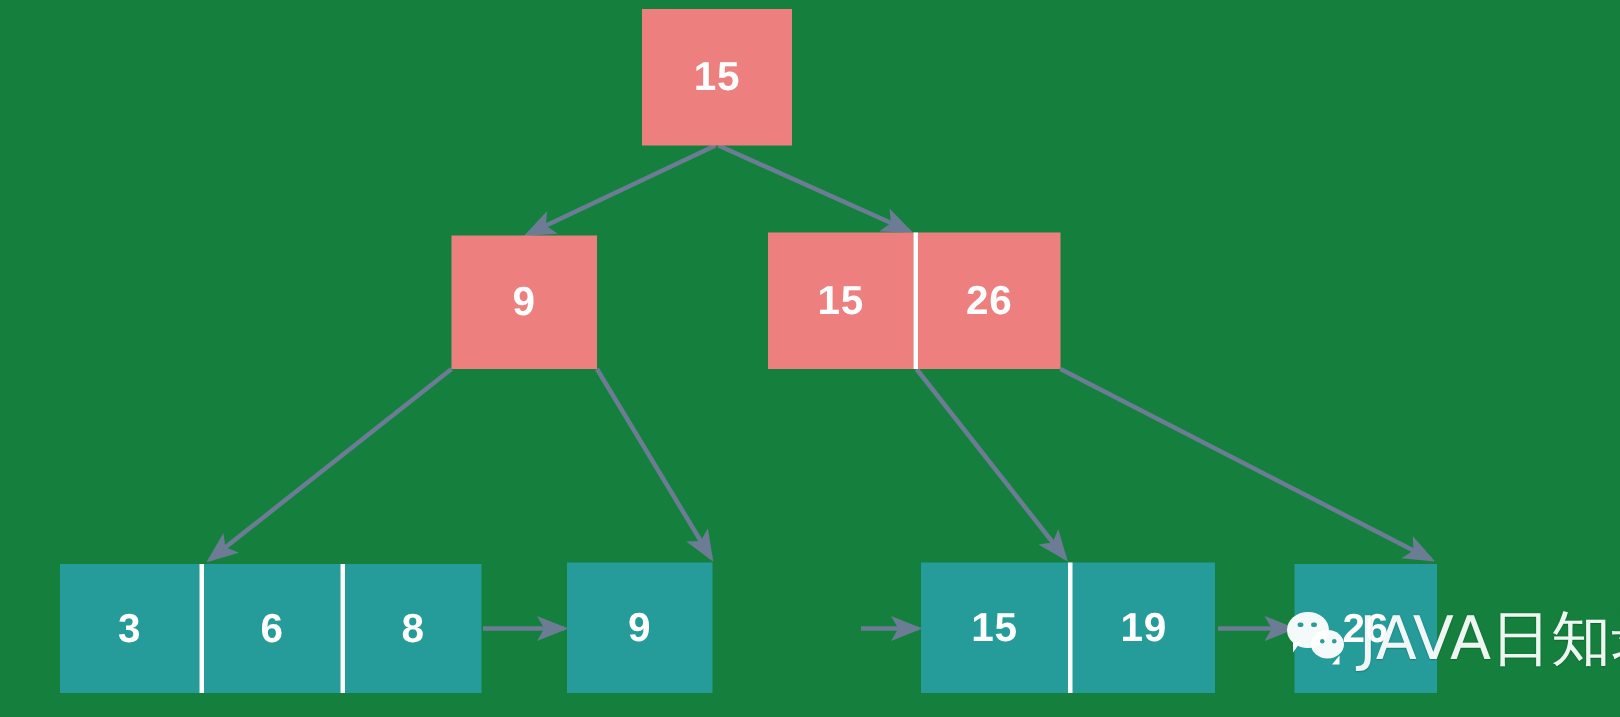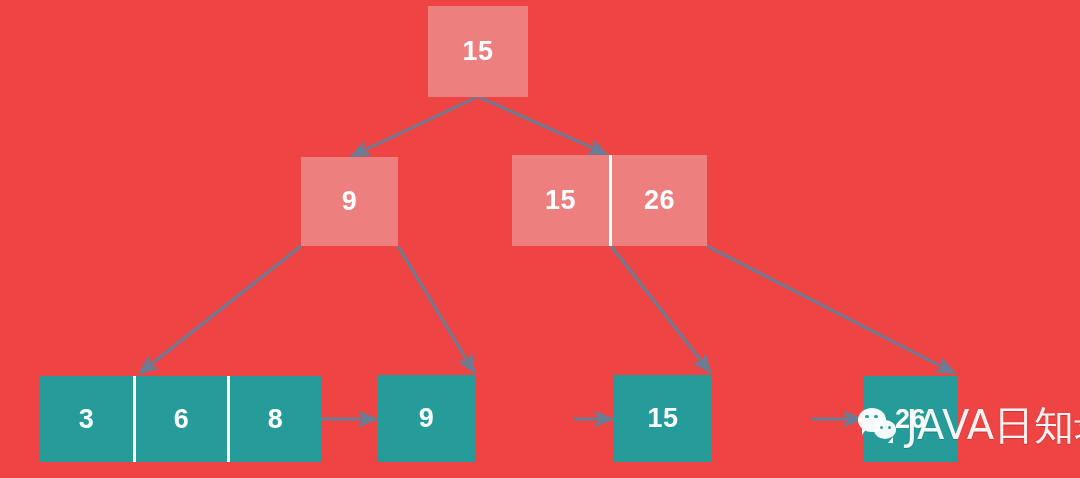--- a/index.html
+++ b/index.html
@@ -7,21 +7,21 @@
     padding: 0;
     background: #ffffff;
   }
   body {
     font-family: "Liberation Sans", "DejaVu Sans", sans-serif;
   }
   #canvas {
     position: relative;
     width: 1080px;
     height: 478px;
-    background: #ef4444;
+    background: #15803d;
     overflow: hidden;
   }
   #edges {
     position: absolute;
     left: 0;
     top: 0;
     width: 1080px;
     height: 478px;
     pointer-events: none;
   }
@@ -167,20 +167,21 @@
     <div class="cell" style="width:94px;">6</div>
     <div class="cell" style="width:94px;">8</div>
   </div>
 
   <div class="node leaf" style="left:378px; top:375px; width:195px; height:87px;">
     <div class="cell" style="width:97px;">9</div>
   </div>
 
   <div class="node leaf" style="left:614px; top:375px; width:196px; height:87px;">
     <div class="cell" style="width:98px;">15</div>
+    <div class="cell" style="width:98px;">19</div>
   </div>
 
   <div class="node leaf" style="left:863px; top:376px; width:195px; height:86px;">
     <div class="cell" style="width:95px;">26</div>
   </div>
 
   <div id="watermark" style="left:858px; top:398px;">
     <span class="wm-logo">
       <span class="b1"></span>
       <span class="t1"></span>

